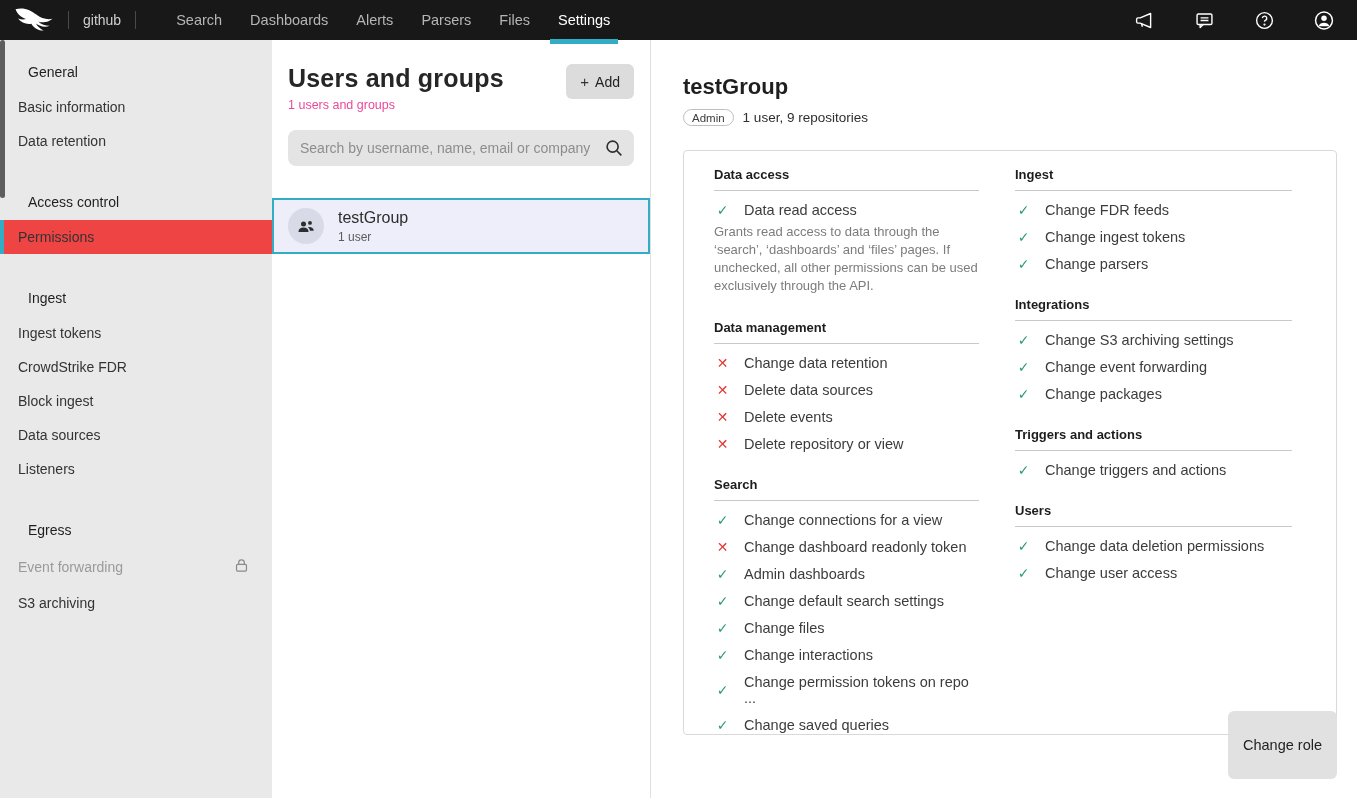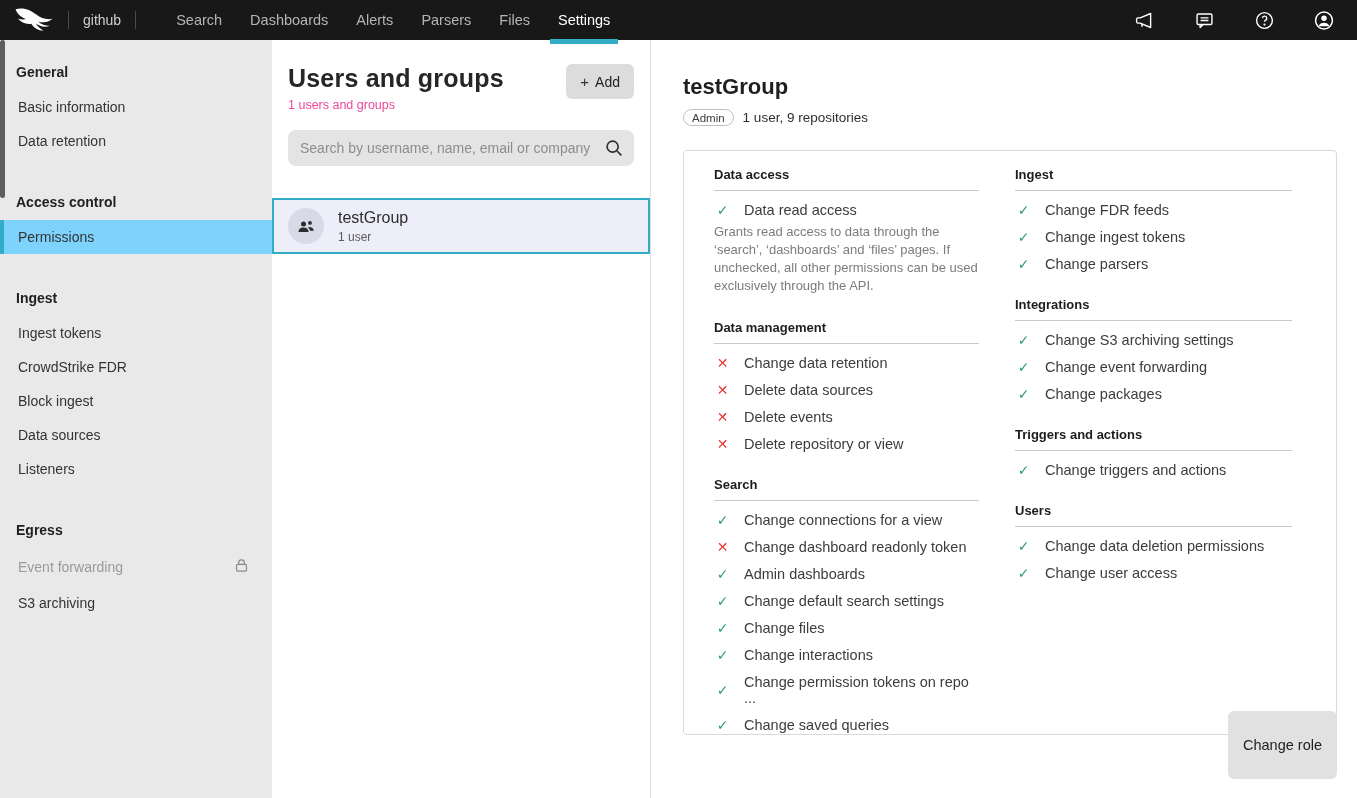--- a/index.html
+++ b/index.html
@@ -22,24 +22,24 @@
   .tb-icon { width:22px; height:22px; display:flex; align-items:center; justify-content:center; cursor:pointer; }
 
   
   .app { display:flex; height:758px; }
 
   
   .sidebar { position:relative; width:272px; background:#e9e9e9; flex:none; padding-top:14px; }
   .scroll-strip { position:absolute; left:0; top:0; width:5px; height:158px; background:#5d5d5d;
     border-radius:3px; }
   .side-section { padding-bottom:26px; }
-  .side-title { font-size:14px; font-weight:bold; color:#1f1f1f; padding:10px 16px; }
+  .side-title { font-size:14px; font-weight:normal; color:#1f1f1f; padding:10px 28px; }
   .side-item { display:flex; align-items:center; justify-content:space-between; font-size:14px;
     color:#333; padding:9px 22px 9px 18px; cursor:pointer; }
-  .side-item.active { background:#7dd3fc; border-left:4px solid var(--accent); padding-left:14px; }
+  .side-item.active { background:#ef4444; border-left:4px solid var(--accent); padding-left:14px; }
   .side-item.disabled { color:#9a9a9a; cursor:default; }
 
   
   .middle { width:379px; flex:none; background:#fff; border-right:1px solid #e0e0e0;
     padding-top:24px; }
   .mid-head { display:flex; align-items:flex-start; justify-content:space-between; padding:0 16px; }
   .mid-title { font-size:25px; font-weight:bold; color:#262626; letter-spacing:.2px; }
   .mid-sub { font-size:12.5px; color:#ec4899; margin-top:5px; }
   .add-btn { display:flex; align-items:center; gap:6px; background:#dcdcdc; border:none;
     border-radius:6px; padding:9px 14px; font-size:14px; color:#222; cursor:pointer;

